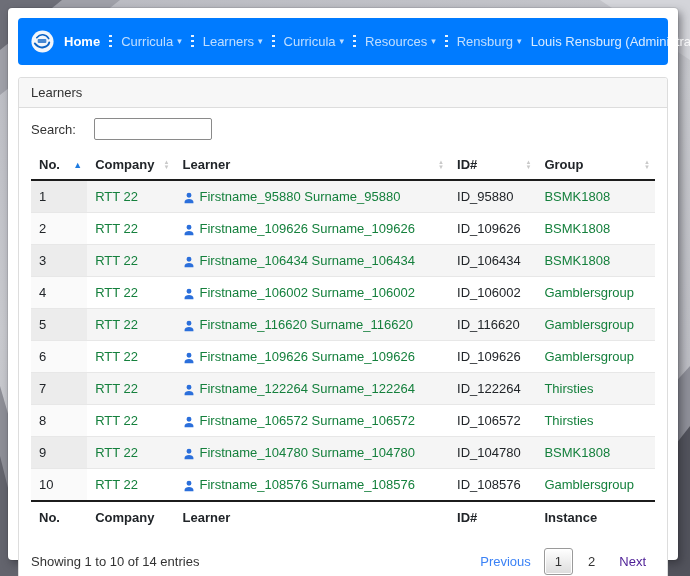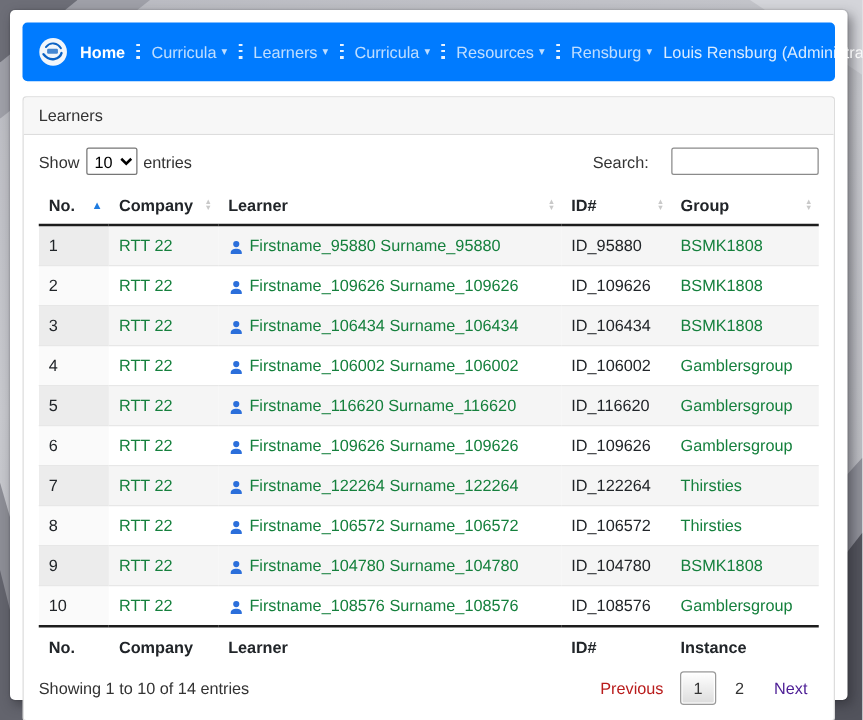--- a/index.html
+++ b/index.html
@@ -74,24 +74,24 @@
   tbody tr.odd { background:#f5f5f5; }
   tbody tr.odd td.sorting-col { background:#ececec; }
   tbody tr.even td.sorting-col { background:#fafafa; }
   tfoot th { text-align:left; font-weight:700; padding:8px; border-top:2px solid #1c1c1c; white-space:nowrap; }
   a.cell-link { color:#15803d; text-decoration:none; cursor:pointer; }
   .learner-cell { display:flex; align-items:flex-end; gap:5px; }
   .person-icon { flex:0 0 auto; display:inline-flex; }
 
   
   .table-footer { display:flex; justify-content:space-between; align-items:center;
-    margin-top:4px; font-size:13px; color:#333; }
+    margin-top:15px; font-size:13px; color:#333; }
   .pagination { display:flex; align-items:center; gap:4px; }
   .page-link { padding:5px 9px; color:#4c1d95; cursor:pointer; }
-  .page-link.disabled { color:#b91c1c; }
+  .page-link.disabled { color:#3b82f6; }
   .page-btn { padding:5px 10px; color:#333; cursor:pointer; border-radius:3px; border:1px solid transparent; }
   .page-btn.current {
     border:1px solid #9a9a9a;
     background:linear-gradient(to bottom,#ffffff 0%,#dcdcdc 100%);
     box-shadow:inset 0 0 0 1px #fff;
   }
 </style>
 </head>
 <body>
 
@@ -145,27 +145,20 @@
         </li>
       </ul>
     <span class="nav-user">Louis Rensburg (Administrator)</span>
   </nav>
 
   <section class="panel">
     <div class="panel-header">Learners</div>
     <div class="panel-body">
 
       <div class="controls">
-        <div class="length-ctrl">
-          <span>Show</span>
-          <select>
-            <option>10</option>
-          </select>
-          <span>entries</span>
-        </div>
         <div class="search-ctrl">
           <span>Search:</span>
           <input type="text" value="" style="">
         </div>
       </div>
 
       <table>
         <colgroup>
           <col class="c-no">
             <col class="c-company">

